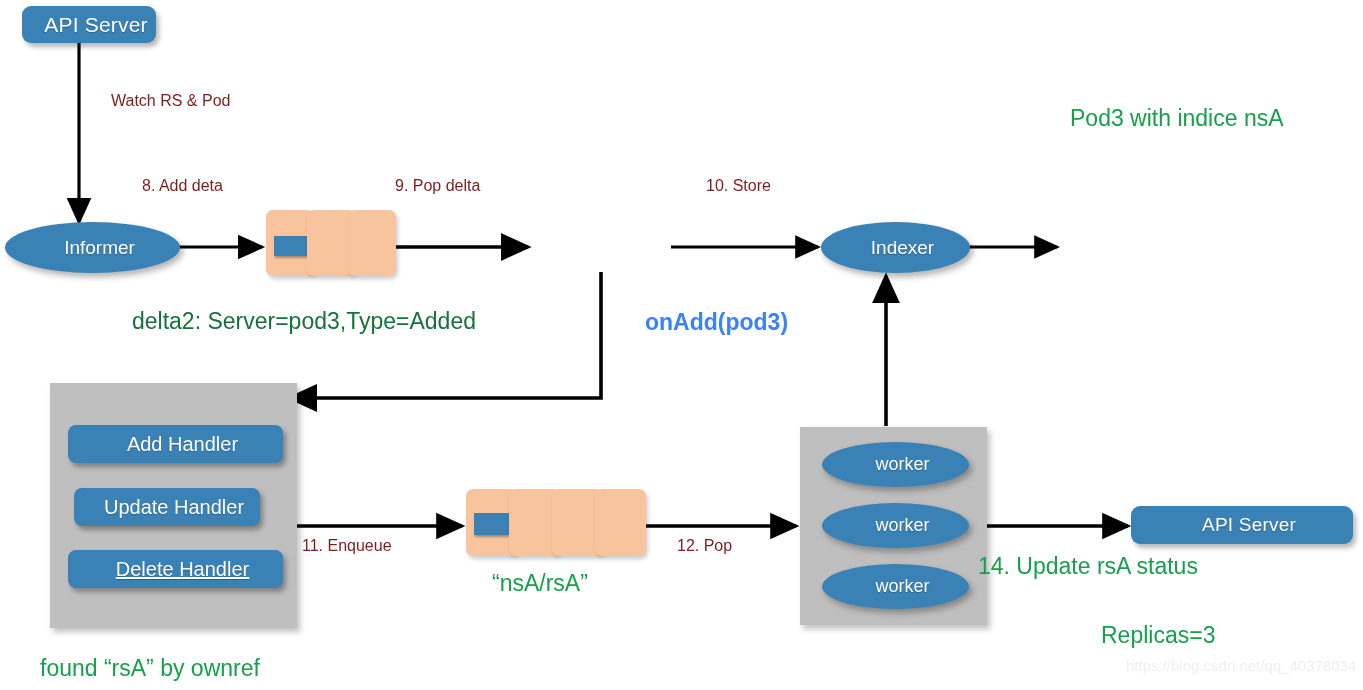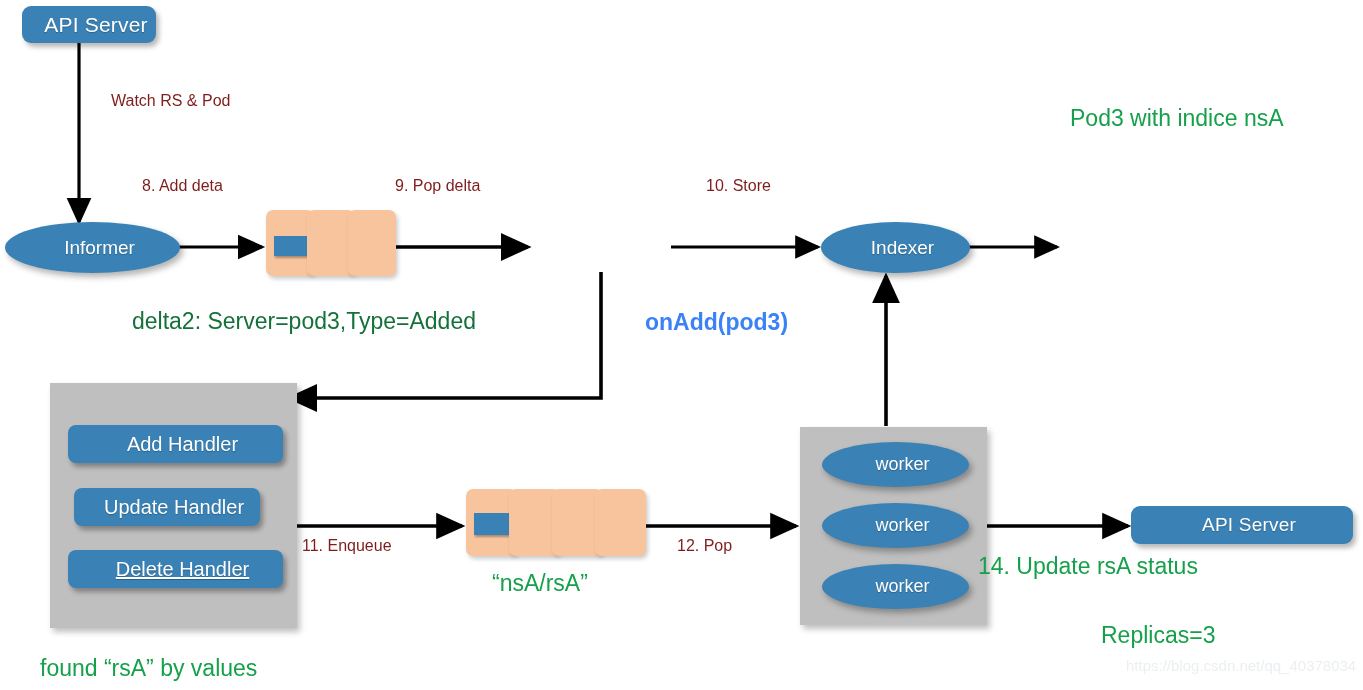--- a/index.html
+++ b/index.html
@@ -213,21 +213,21 @@
       <span>Add Handler</span>
     </div>
     <div class="abs handler-btn" style="left:24px;top:105px;width:172px;height:38px;">
       <span>Update Handler</span>
     </div>
     <div class="abs handler-btn" style="left:18px;top:167px;width:201px;height:38px;text-decoration:underline;">
       <span>Delete Handler</span>
     </div>
   </div>
 
-  <div class="abs label-green" style="left:26px;top:655px;">found “rsA” by values</div>
+  <div class="abs label-green" style="left:26px;top:655px;">found “rsA” by ownref</div>
 
   <div class="abs label-black" style="left:288px;top:537px;">11. Enqueue</div>
 
   <div class="abs" style="left:466px;top:489px;width:172px;height:74px;">
     <div class="abs queue-cell" style="left:0px;top:0px;width:37px;height:67px;">
       <div class="abs queue-marker" style="left:8px;top:24px;width:21px;height:22px;"></div>
     </div>
     <div class="abs queue-cell" style="left:43px;top:0px;width:37px;height:67px;"></div>
     <div class="abs queue-cell" style="left:86px;top:0px;width:37px;height:67px;"></div>
     <div class="abs queue-cell" style="left:129px;top:0px;width:37px;height:67px;"></div>

